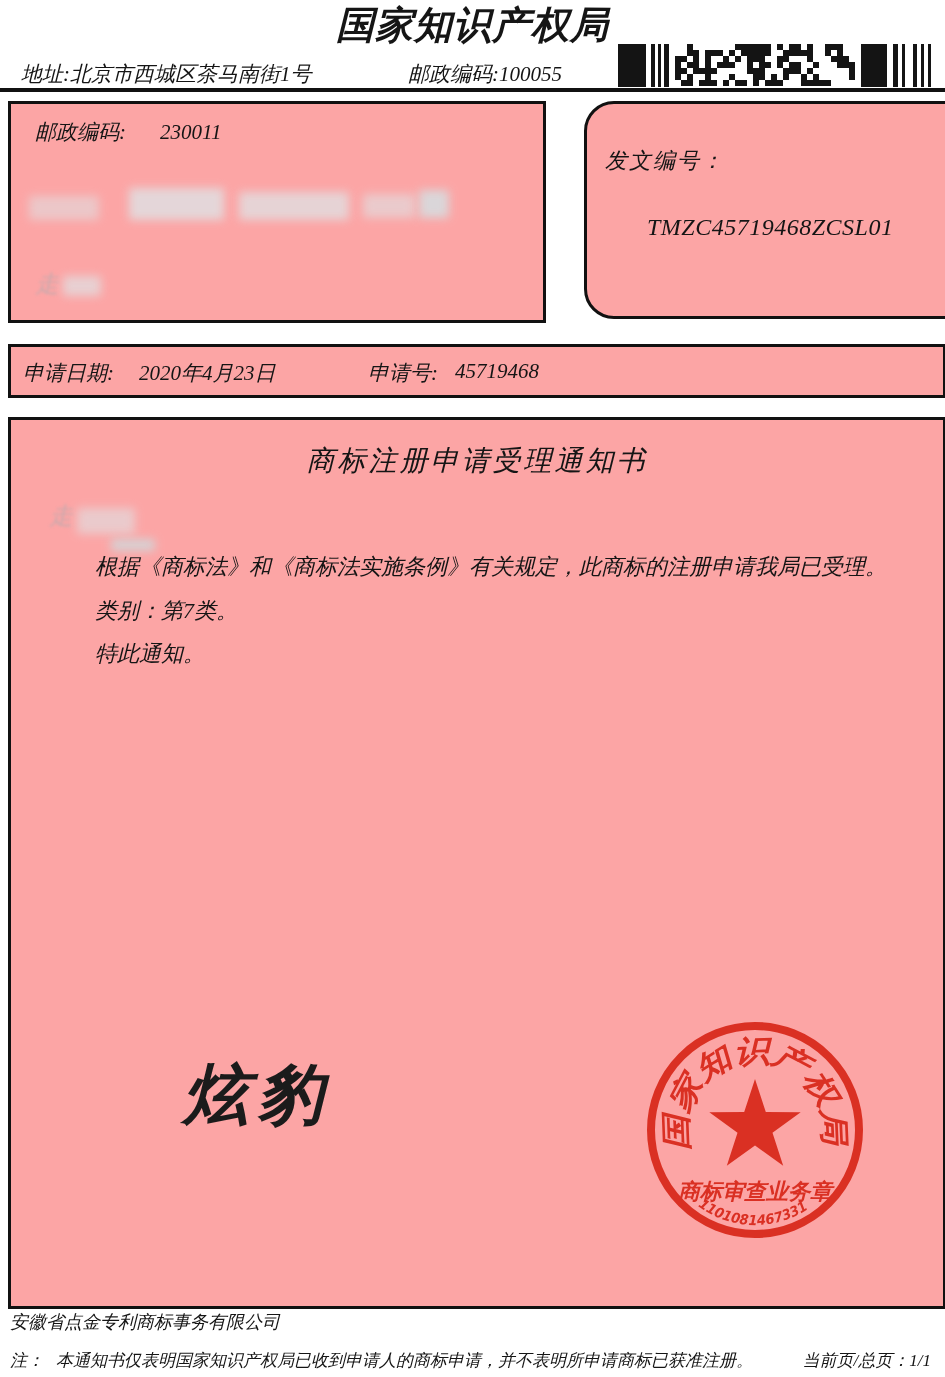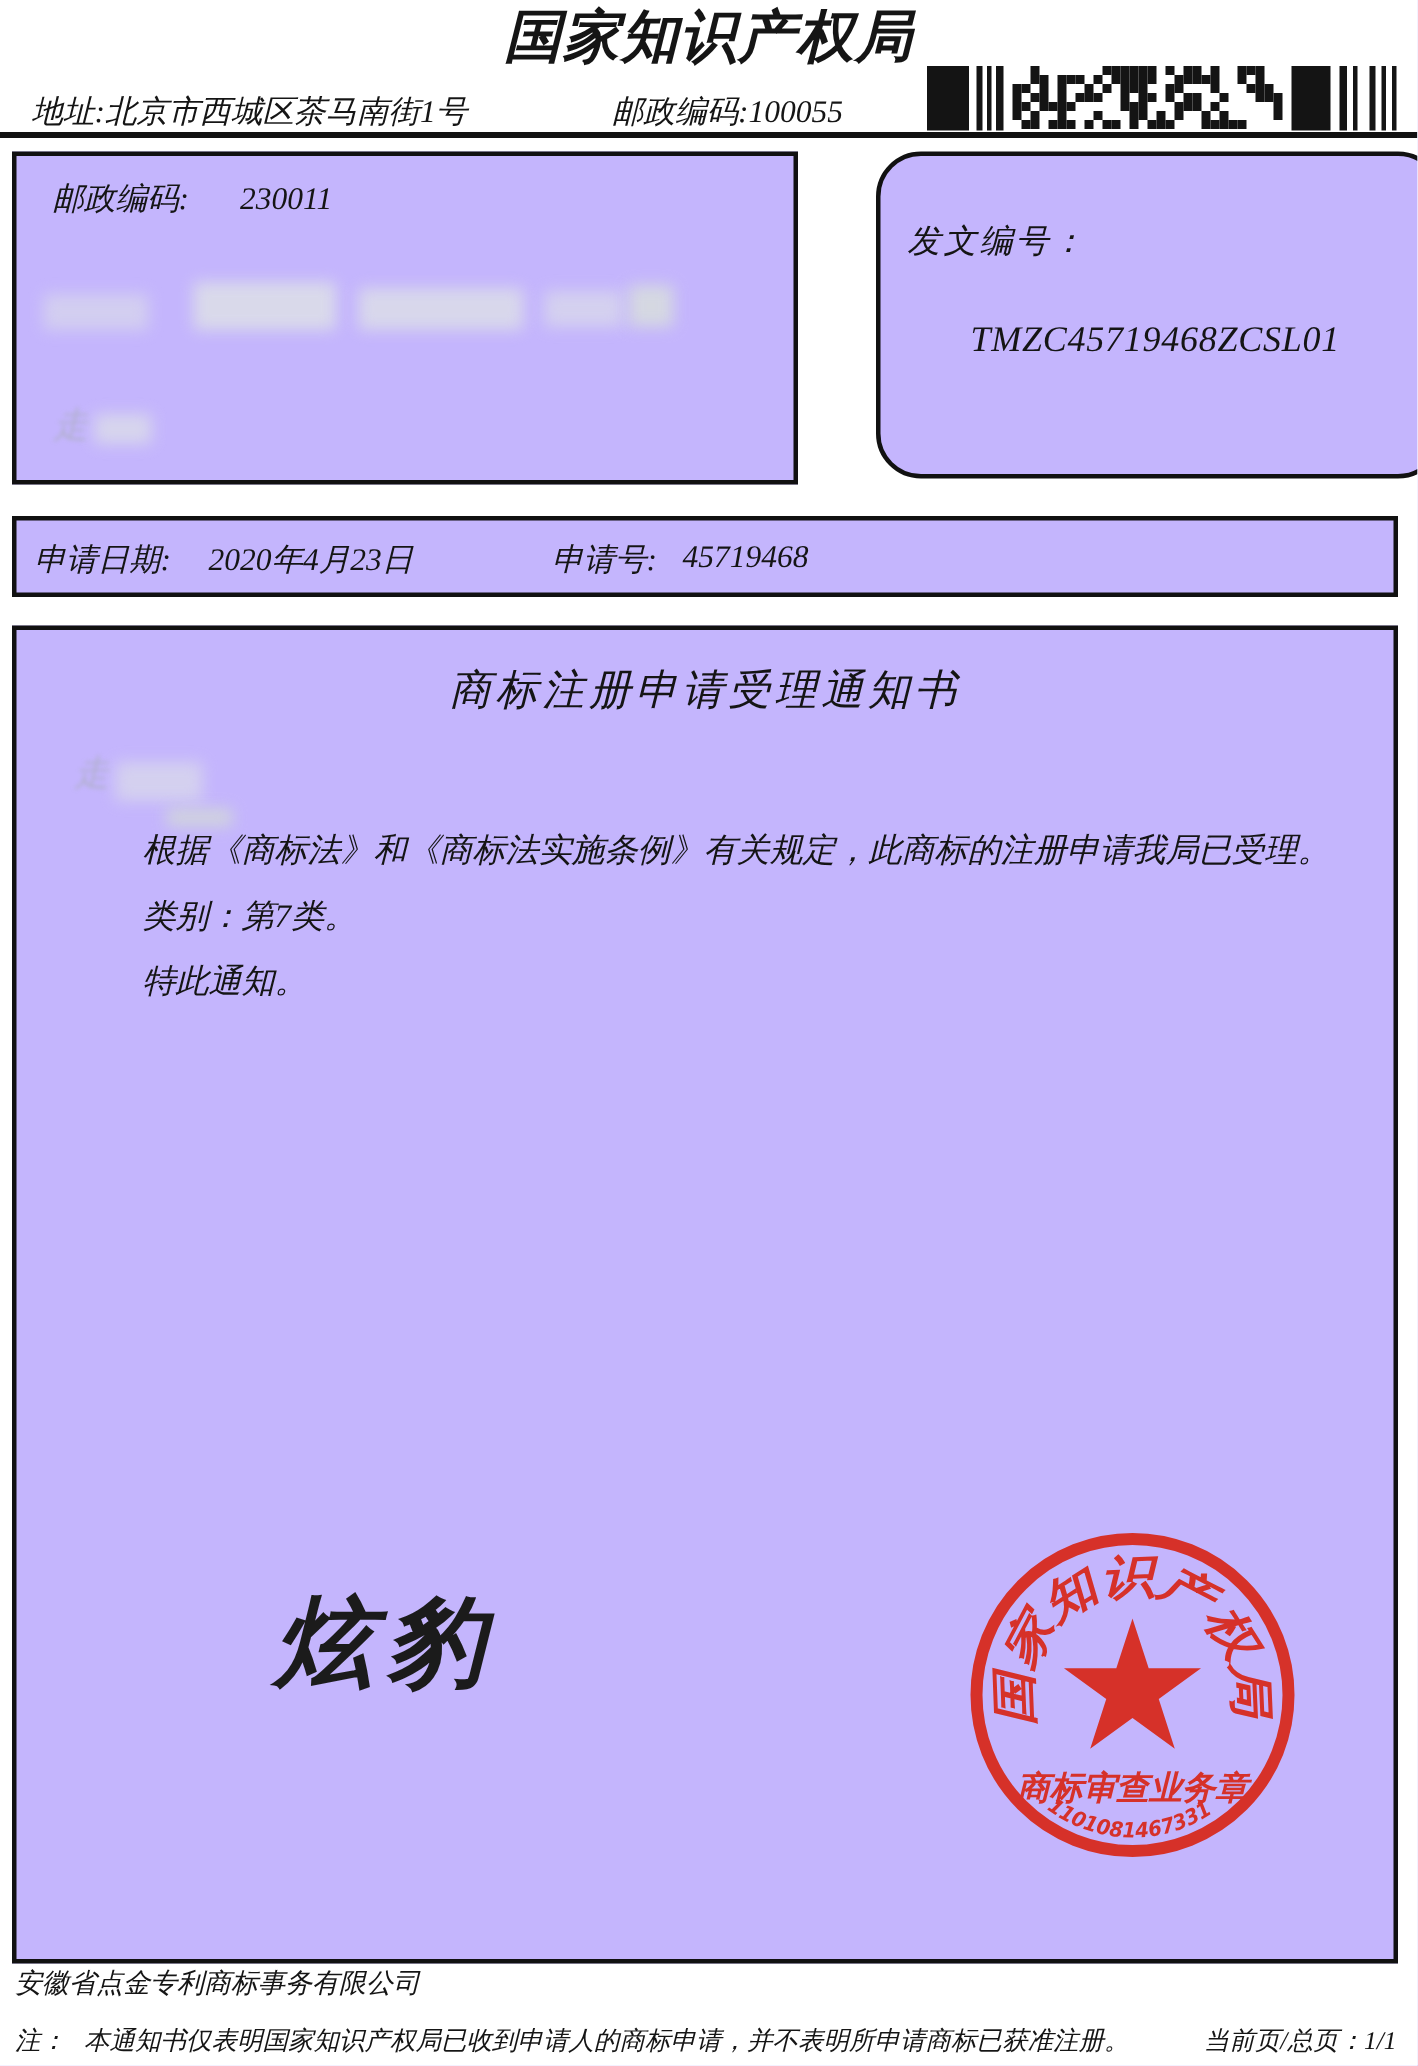--- a/index.html
+++ b/index.html
@@ -8,21 +8,21 @@
     font-family:"Liberation Serif","DejaVu Serif",serif;color:#151515;
     overflow:hidden;
     font-style:italic;
   }
   .abs{position:absolute;}
   .org-title{top:4px;left:0;width:100%;text-align:center;font-size:38px;font-weight:700;letter-spacing:1px;line-height:1.15;}
   .org-address{left:10px;top:60px;font-size:21px;margin-left:11px;}
   .org-postal{left:408px;top:60px;font-size:21px;}
   .barcode{left:618px;top:43px;width:318px;height:45px;}
   .header-rule{left:0;top:88px;width:945px;height:4px;background:#111;}
-  .box{border:3px solid #111;background:#c4b5fd;}
+  .box{border:3px solid #111;background:#fca5a5;padding-left:14px;}
   .recipient-box{left:8px;top:101px;width:518px;height:216px;}
   .dispatch-box{left:584px;top:101px;width:372px;height:212px;border-radius:30px;}
   .postal-line{left:24px;top:14px;font-size:21px;}
   .postal-line .val{margin-left:34px;}
   .blurpatch{position:absolute;background:#dfe3e6;filter:blur(5px);border-radius:2px;}
   .hint-text{color:#a7adb3;filter:blur(1.5px);opacity:.6;font-size:24px;line-height:1;}
   .dispatch-label{left:18px;top:42px;font-size:22px;letter-spacing:2px;}
   .dispatch-value{left:60px;top:110px;font-size:24px;letter-spacing:.5px;}
   .app-bar{left:8px;top:344px;width:918px;height:48px;font-size:21px;}
   .app-bar span{position:absolute;top:12px;white-space:nowrap;}

